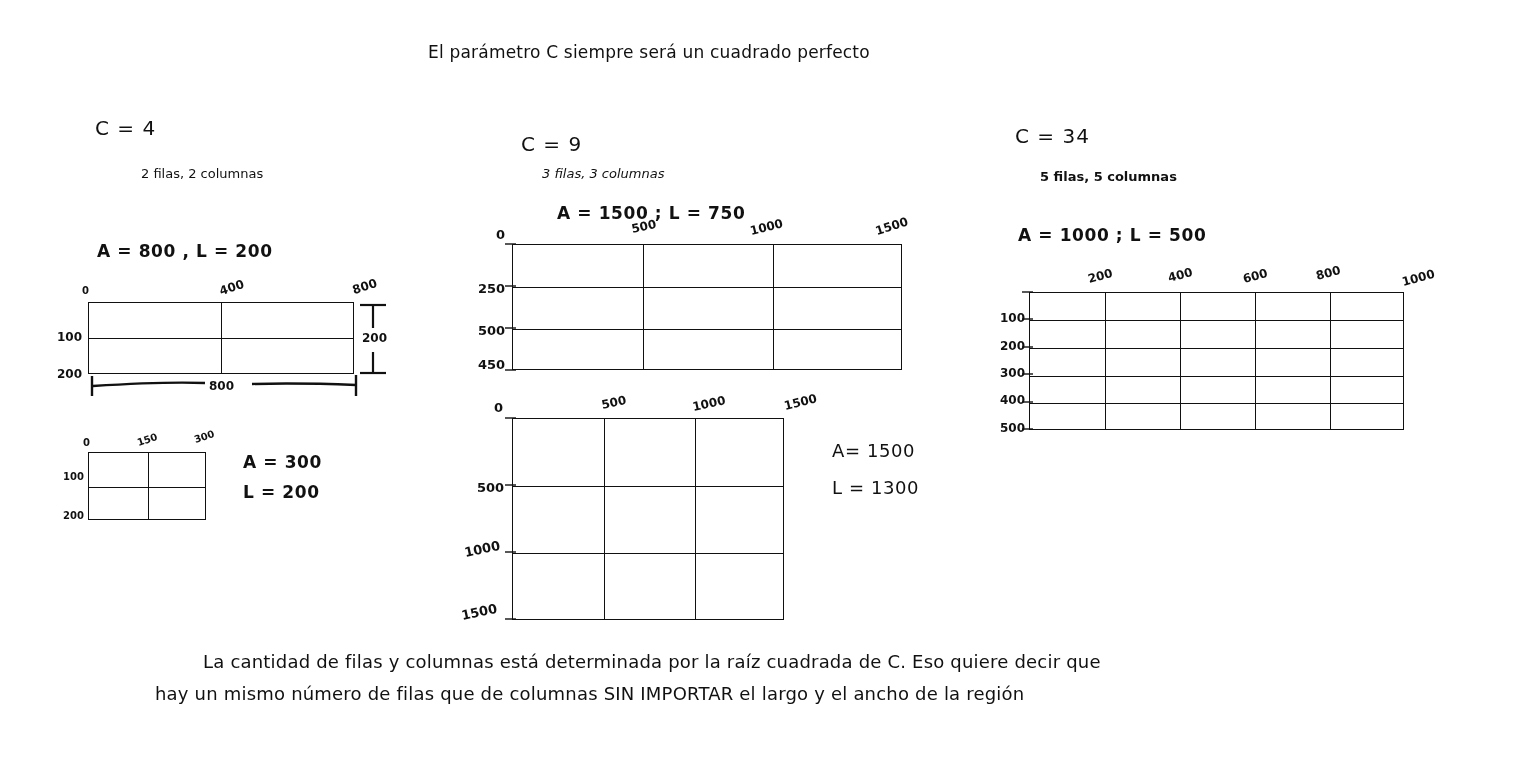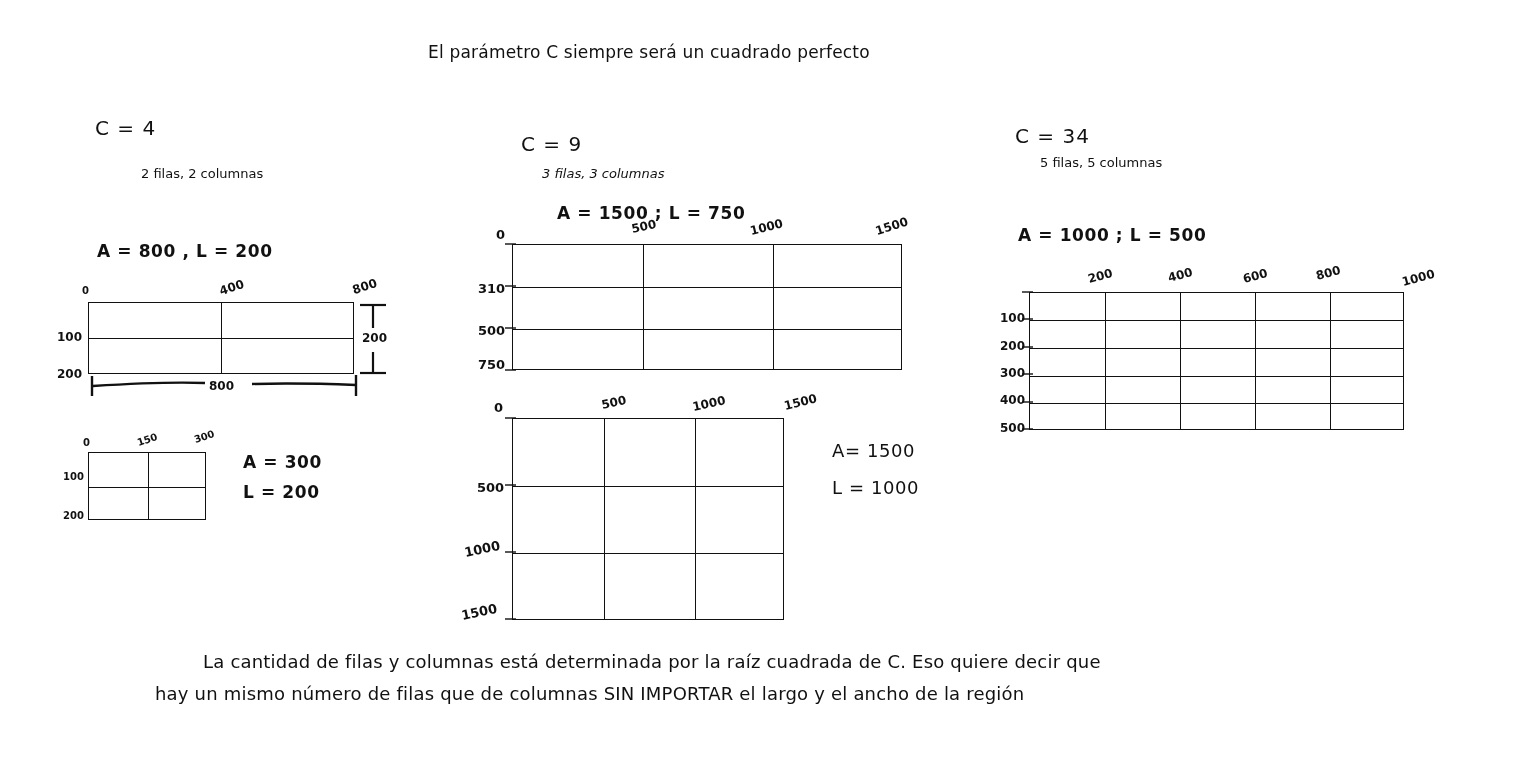--- a/index.html
+++ b/index.html
@@ -134,42 +134,42 @@
   <div class="grid" style="left:512px; top:244px; width:390px; height:126px;">
     <div class="gline-v" style="left:130px;"></div>
     <div class="gline-v" style="left:260px;"></div>
     <div class="gline-h" style="top:42px;"></div>
     <div class="gline-h" style="top:84px;"></div>
   </div>
   <div class="txt tick-md" style="left:496px; top:227px;">0</div>
   <div class="txt tick rot" style="left:633px; top:222px; transform: rotate(-12deg);">500</div>
   <div class="txt tick rot" style="left:752px; top:224px; transform: rotate(-14deg);">1000</div>
   <div class="txt tick rot" style="left:878px; top:224px; transform: rotate(-18deg);">1500</div>
-  <div class="txt tick-md" style="left:478px; top:281px;">310</div>
+  <div class="txt tick-md" style="left:478px; top:281px;">250</div>
   <div class="txt tick-md" style="left:478px; top:323px;">500</div>
-  <div class="txt tick-md" style="left:478px; top:357px;">750</div>
+  <div class="txt tick-md" style="left:478px; top:357px;">450</div>
 
   <div class="grid" style="left:512px; top:418px; width:272px; height:202px;">
     <div class="gline-v" style="left:91px;"></div>
     <div class="gline-v" style="left:182px;"></div>
     <div class="gline-h" style="top:67px;"></div>
     <div class="gline-h" style="top:134px;"></div>
   </div>
   <div class="txt tick-md" style="left:494px; top:400px;">0</div>
   <div class="txt tick rot" style="left:603px; top:398px; transform: rotate(-12deg);">500</div>
   <div class="txt tick rot" style="left:694px; top:400px; transform: rotate(-12deg);">1000</div>
   <div class="txt tick rot" style="left:786px; top:399px; transform: rotate(-14deg);">1500</div>
   <div class="txt tick-md" style="left:477px; top:480px;">500</div>
   <div class="txt tick-md rot" style="left:466px; top:545px; transform: rotate(-12deg);">1000</div>
   <div class="txt tick-md rot" style="left:463px; top:608px; transform: rotate(-12deg);">1500</div>
   <div class="txt al-big" style="left:832px; top:440px;">A= 1500</div>
-  <div class="txt al-big" style="left:832px; top:477px;">L = 1000</div>
+  <div class="txt al-big" style="left:832px; top:477px;">L = 1300</div>
 
   <div class="txt c-label" style="left:1015px; top:124px;">C = 34</div>
-  <div class="txt sub-label" style="left:1040px; top:155px;">5 filas, 5 columnas</div>
+  <div class="txt sub-label" style="left:1040px; top:169px;font-weight:bold;">5 filas, 5 columnas</div>
   <div class="txt al-label" style="left:1018px; top:225px;">A = 1000  ;   L = 500</div>
 
   <div class="grid" style="left:1029px; top:292px; width:375px; height:138px;">
     <div class="gline-v" style="left:75px;"></div>
     <div class="gline-v" style="left:150px;"></div>
     <div class="gline-v" style="left:225px;"></div>
     <div class="gline-v" style="left:300px;"></div>
     <div class="gline-h" style="top:27px;"></div>
     <div class="gline-h" style="top:55px;"></div>
     <div class="gline-h" style="top:83px;"></div>

